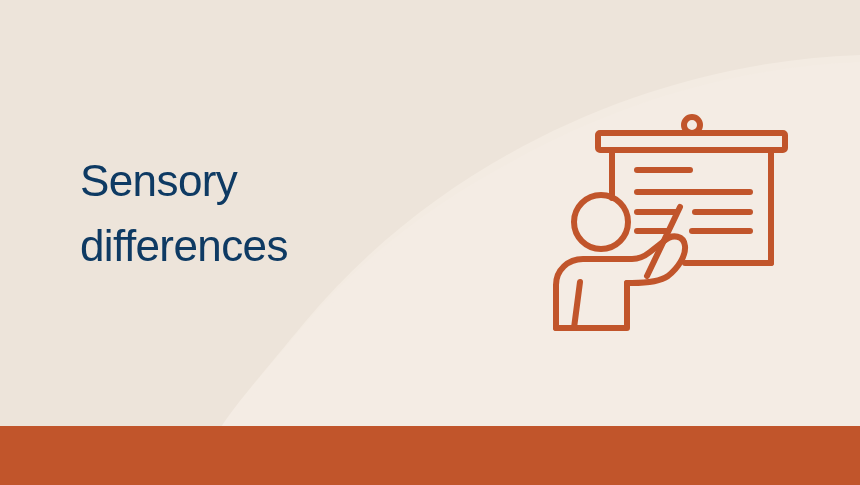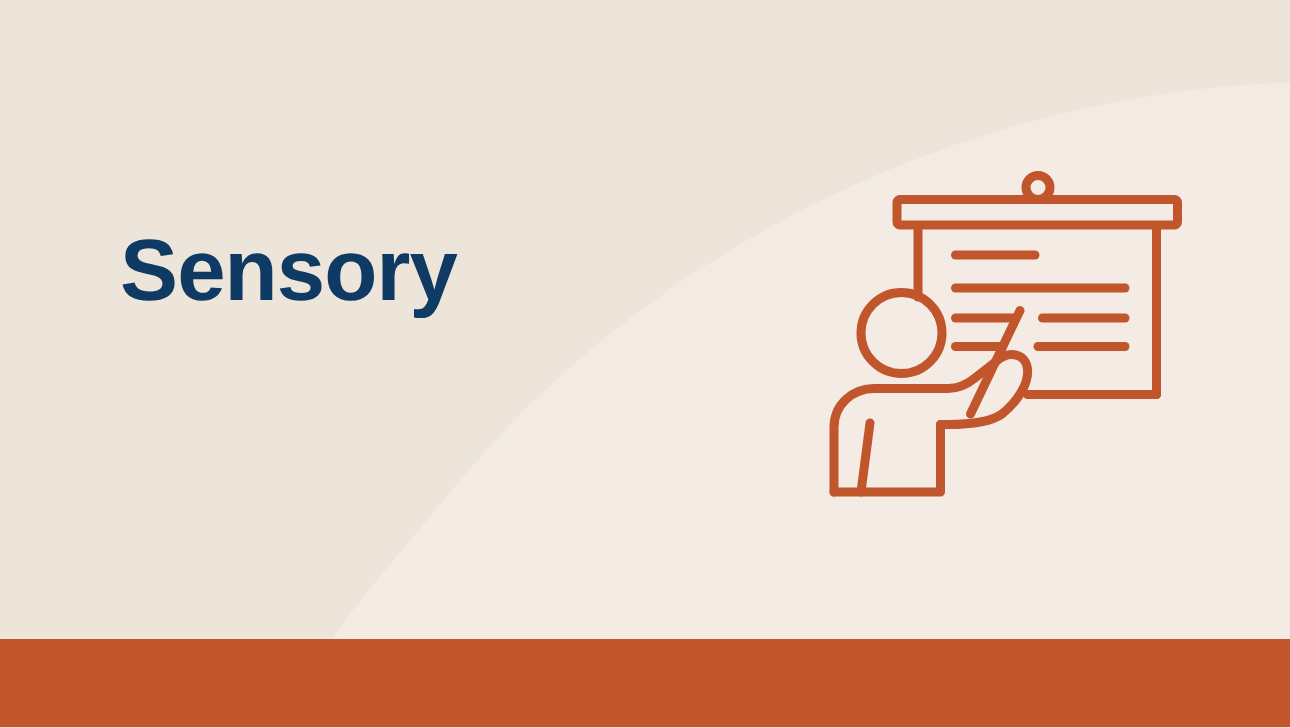--- a/index.html
+++ b/index.html
@@ -32,22 +32,22 @@
   
   .title-block {
     position: absolute;
     left: 80px;
     top: 148px;
     width: 430px;
     z-index: 4;
   }
   .title-line {
     font-family: "Liberation Sans", sans-serif;
-    font-weight: bold;
-    font-size: 58px;
+    font-weight: normal;
+    font-size: 44px;
     line-height: 65px;
     letter-spacing: -0.6px;
     color: #0E3A63;
     white-space: nowrap;
     margin: 0;
   }
 
   
   .illustration {
     position: absolute;
@@ -91,20 +91,21 @@
              C 262 374, 236 404, 221 427
              L 0 427 L 0 0 L 860 0 Z" fill="#EDE4DA"></path>
     <path d="M 860 62
              C 655 70, 447 166, 312 326
              C 268 378, 242 406, 227 427
              L 860 427 Z" fill="#F4ECE4"></path>
   </svg>
 
   <div class="title-block">
     <div class="title-line">Sensory</div>
+    <div class="title-line">differences</div>
   </div>
 
   <div class="illustration">
     <svg viewBox="0 0 280 250" aria-hidden="true">
       <g fill="none" stroke="#C1552B" stroke-width="6" stroke-linecap="round" stroke-linejoin="round">
 
         <circle cx="152" cy="25" r="8"></circle>
 
         <rect x="58" y="33" width="187" height="17" rx="2"></rect>
 

